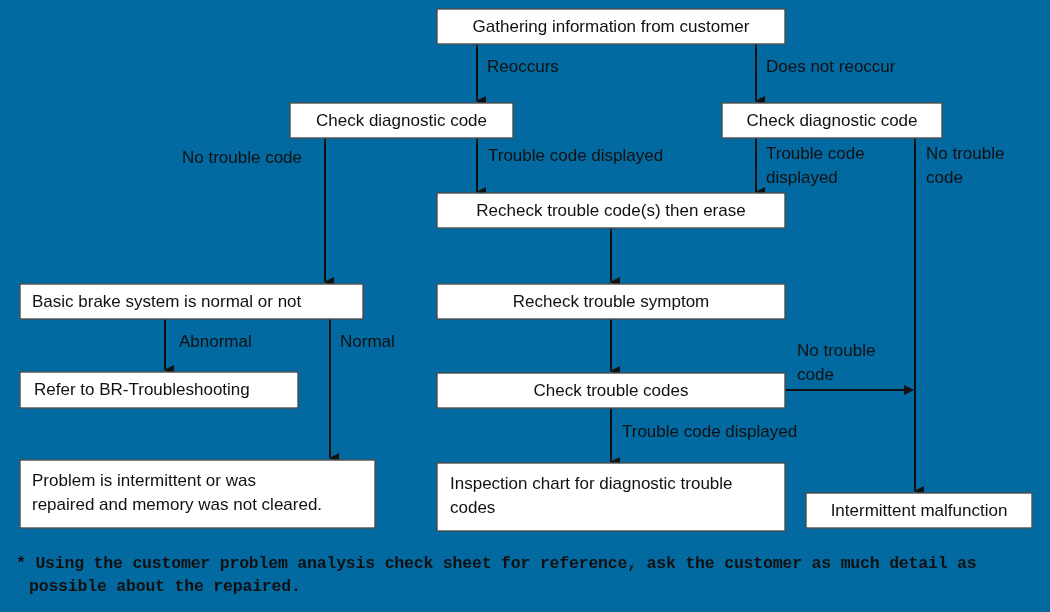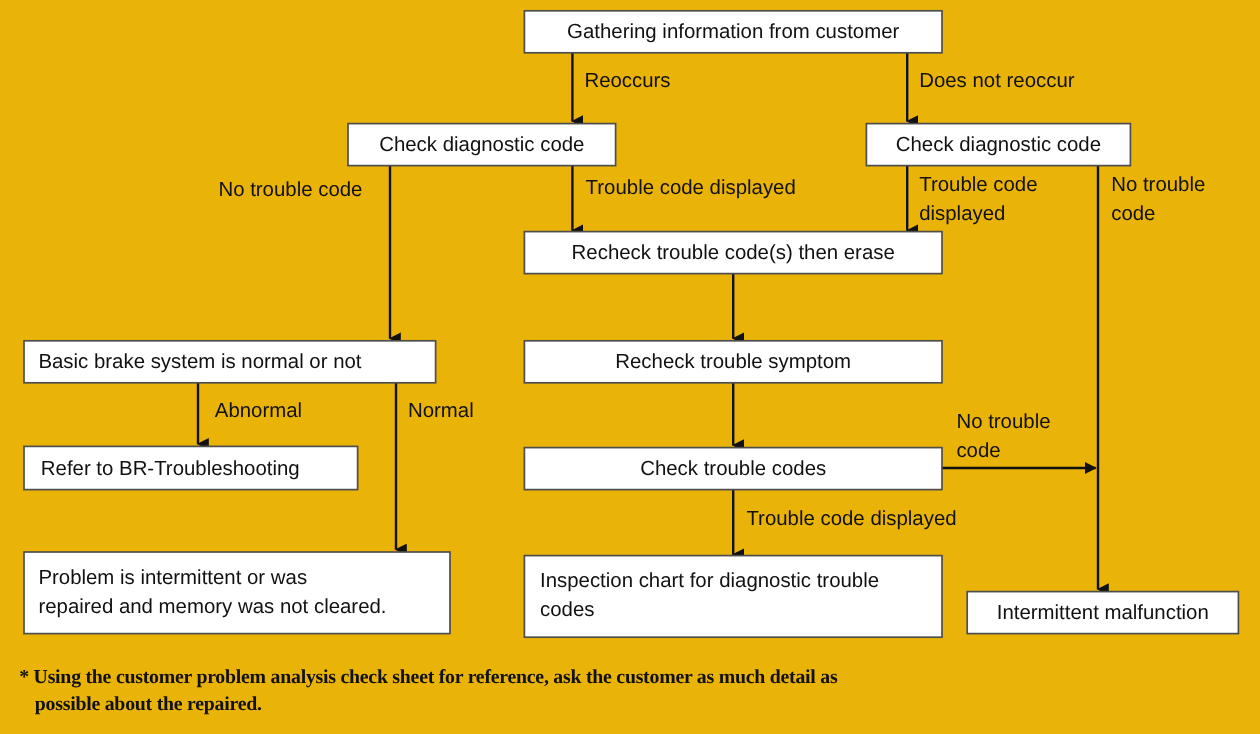--- a/index.html
+++ b/index.html
@@ -10,21 +10,21 @@
   body {
     width: 1050px;
     height: 612px;
     overflow: hidden;
     font-family: "Liberation Sans", sans-serif;
   }
   #flow-root {
     position: relative;
     width: 1050px;
     height: 612px;
-    background: #eab308;
+    background: #0369a1;
   }
   svg#flow-svg {
     position: absolute;
     left: 0;
     top: 0;
     width: 1050px;
     height: 612px;
     display: block;
   }
   .node-box {
@@ -47,21 +47,21 @@
     font-family: "Liberation Sans", sans-serif;
     font-size: 17px;
     fill: #111111;
     dominant-baseline: middle;
   }
   .footnote {
     position: absolute;
     left: 16px;
     top: 552px;
     width: 1010px;
-    font-family: Liberation Serif, serif;
+    font-family: Liberation Mono, monospace;
     font-weight: bold;
     font-size: 16.5px;
     line-height: 23px;
     color: #111111;
     letter-spacing: -0.2px;
   }
   .footnote .fn-line2 {
     display: block;
     padding-left: 13px;
   }

